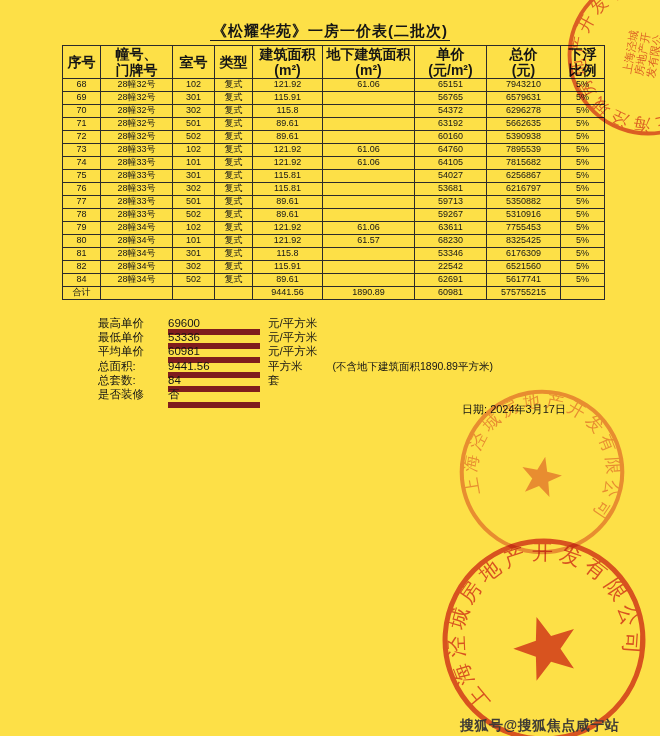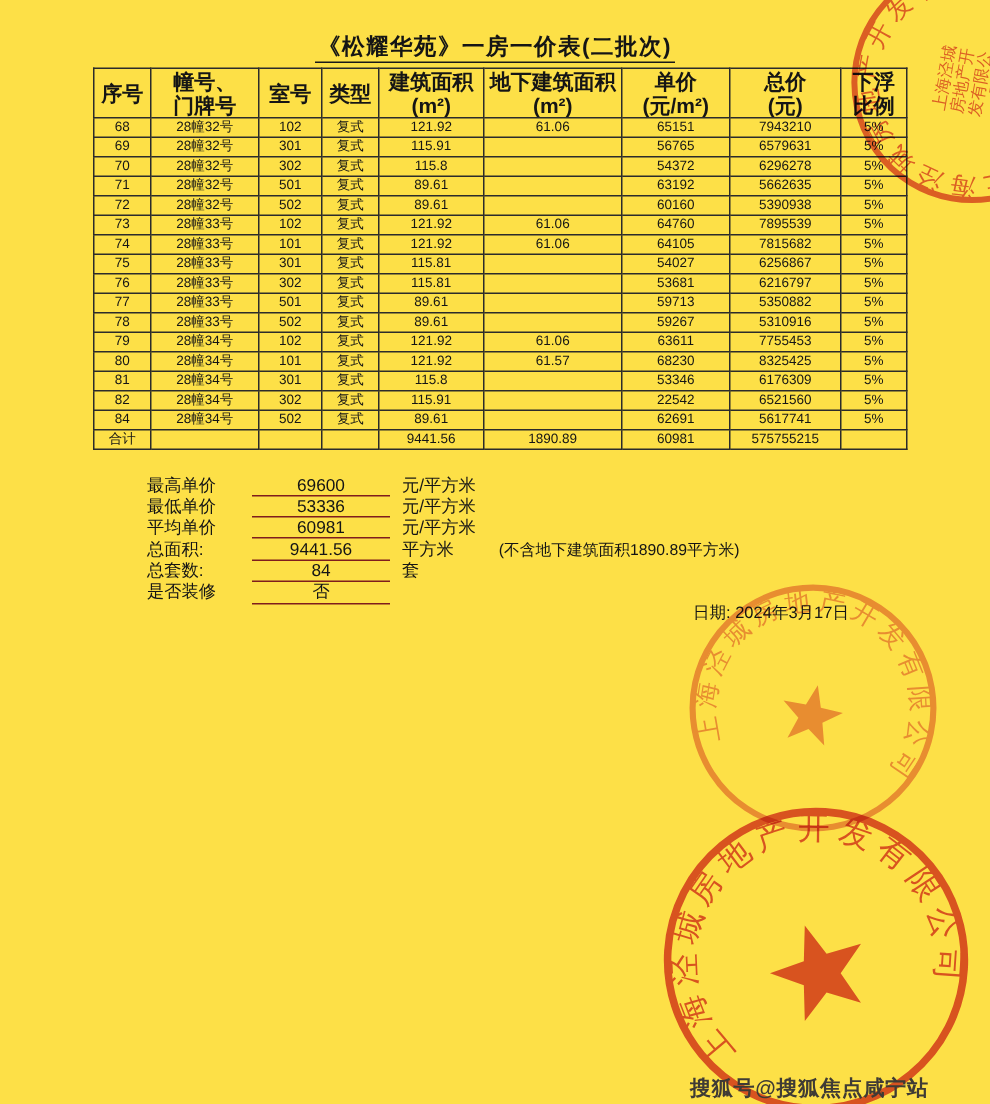--- a/index.html
+++ b/index.html
@@ -59,22 +59,22 @@
   .summary {
     position: absolute;
     left: 98px; top: 316px;
     font-size: 11.5px;
   }
   .sline { display: flex; align-items: baseline; height: 14.2px; }
   .slabel { display: inline-block; width: 70px; }
   .svalue {
     display: inline-block;
     width: 92px;
-    text-align: center;
-    border-bottom: 1px solid #7f1d1d;
+    text-align: left;
+    border-bottom: 6px solid #7f1d1d;
     margin-right: 8px;
   }
   .snote { margin-left: 30px; font-size: 10.5px; }
 
   
   .company {
     position: absolute;
     left: 386px; top: 402px;
     font-size: 11px;
     line-height: 15px;

